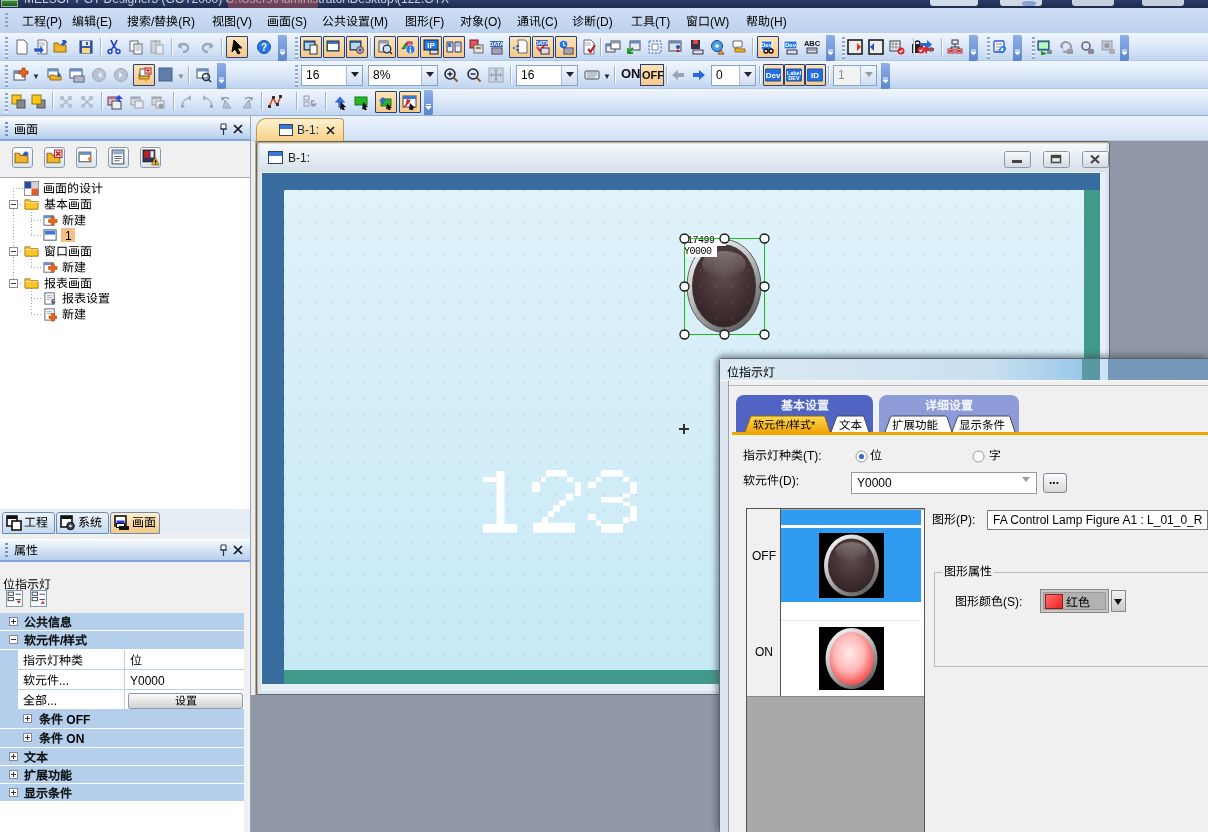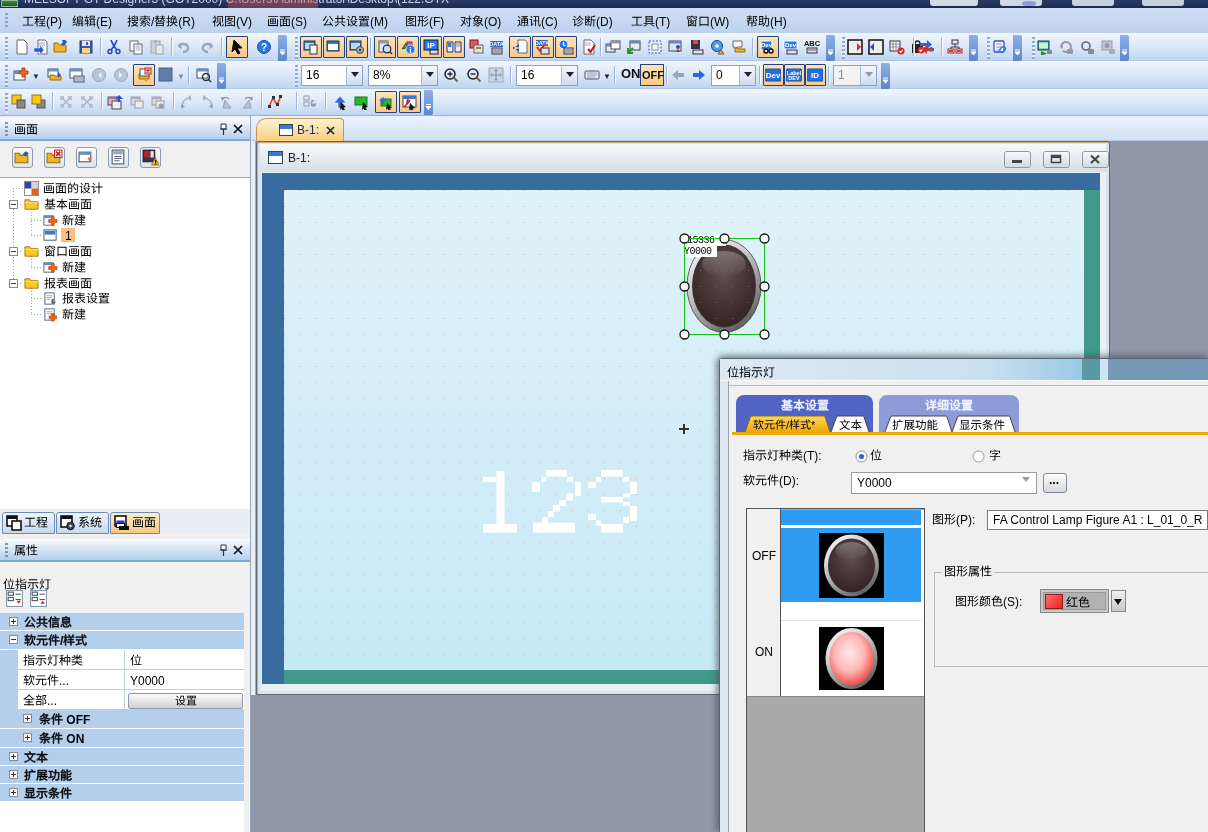--- a/index.html
+++ b/index.html
@@ -1136,21 +1136,21 @@
 <div style="position:absolute;left:284px;top:670px;width:800px;height:14px;background:#41998b"></div>
 <div class="ab" style="left:284px;top:190px;width:800px;height:480px;background:linear-gradient(#e0f2fa,#c6e9f6)"></div>
 <svg style="position:absolute;left:680px;top:234px" width="92" height="108" viewBox="0 0 92 108">
     <ellipse cx="44" cy="52" rx="37" ry="46.5" fill="url(#ring)" stroke="#444" stroke-width="0.8"></ellipse>
     <ellipse cx="44" cy="52" rx="32" ry="41.5" fill="#3a3a3a"></ellipse>
     <ellipse cx="44" cy="52" rx="31" ry="40.5" fill="url(#lampoff)"></ellipse>
     <ellipse cx="44" cy="30" rx="22" ry="13" fill="url(#gloss)"></ellipse>
   </svg>
 <div class="ab" style="left:284px;top:190px;width:800px;height:480px;background:radial-gradient(circle 1px at 8.5px 8.5px,rgba(170,140,130,0.65) 60%,transparent 80%) -8px -8px/16px 16px"></div>
 <div style="position:absolute;left:686px;top:235px;width:40px;height:11px;background:#fff"></div>
-<div style="position:absolute;left:687px;top:235.5px;font:10px 'Liberation Mono',sans-serif;color:#000;white-space:pre;line-height:1;letter-spacing:-0.5px">15336</div>
+<div style="position:absolute;left:687px;top:235.5px;font:10px 'Liberation Mono',sans-serif;color:#000;white-space:pre;line-height:1;letter-spacing:-0.5px">17499</div>
 <div style="position:absolute;left:684px;top:246px;width:33px;height:11px;background:#fff"></div>
 <div style="position:absolute;left:684px;top:246.5px;font:10px 'Liberation Mono',sans-serif;color:#000;white-space:pre;line-height:1;letter-spacing:-0.5px">Y0000</div>
 <svg style="position:absolute;left:678px;top:232px" width="93" height="109" viewBox="0 0 93 109">
     <rect x="6.5" y="6.5" width="80" height="96" fill="none" stroke="#18c018"></rect>
     <circle cx="6.5" cy="6.5" r="4.5" fill="#fff" stroke="#111" stroke-width="1.3"></circle>
     <circle cx="6.5" cy="54.5" r="4.5" fill="#fff" stroke="#111" stroke-width="1.3"></circle>
     <circle cx="6.5" cy="102.5" r="4.5" fill="#fff" stroke="#111" stroke-width="1.3"></circle>
     <circle cx="46.5" cy="6.5" r="4.5" fill="#fff" stroke="#111" stroke-width="1.3"></circle>
     <circle cx="46.5" cy="102.5" r="4.5" fill="#fff" stroke="#111" stroke-width="1.3"></circle>
     <circle cx="86.5" cy="6.5" r="4.5" fill="#fff" stroke="#111" stroke-width="1.3"></circle>

